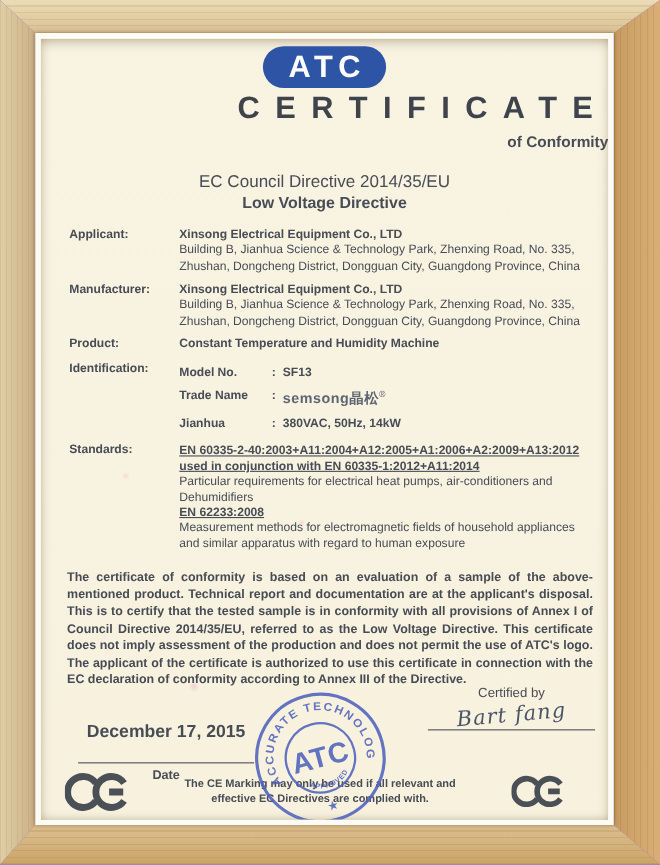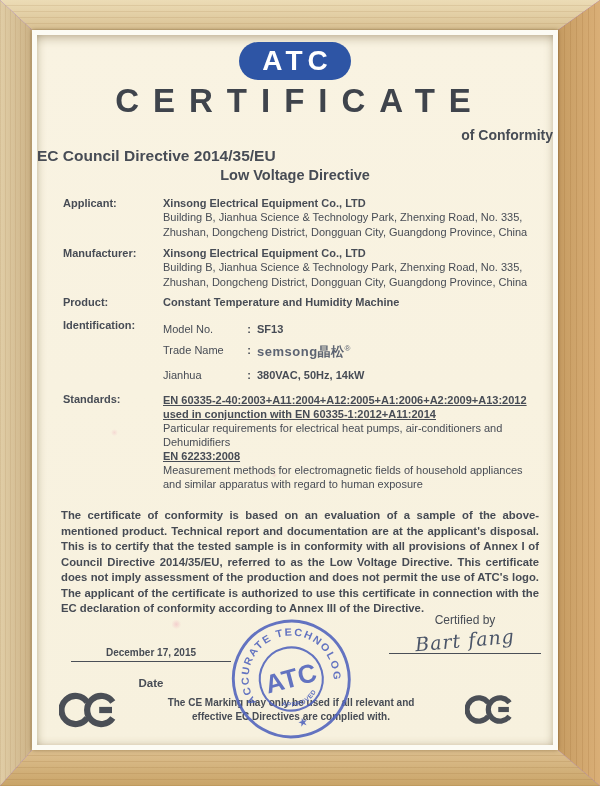--- a/index.html
+++ b/index.html
@@ -26,47 +26,47 @@
     color:#474c55;
     box-shadow:inset 0 10px 12px -9px rgba(110,90,50,.55),inset 0 -6px 8px -6px rgba(110,90,50,.3),inset 8px 0 10px -8px rgba(110,90,50,.35),inset -8px 0 10px -8px rgba(110,90,50,.3);
     background-image:
       radial-gradient(circle 7px at 27% 83%,rgba(235,120,160,.28),transparent 70%),
       radial-gradient(circle 5px at 15% 56%,rgba(235,120,160,.2),transparent 70%),
       radial-gradient(circle 4px at 46% 62%,rgba(230,100,140,.18),transparent 70%),
       linear-gradient(180deg,#f9f3e2,#f7f1de);}
   
   .logo-pill{width:112px;height:38px;margin:7px auto 2px;background:#2e55a5;border-radius:19px;
     display:flex;align-items:center;justify-content:center;color:#fff;font-weight:bold;font-size:28px;letter-spacing:5px;padding-left:5px;}
-  .cert-title{text-align:center;font-weight:bold;font-size:33px;letter-spacing:14px;color:#3f444c;margin-top:2px;padding-left:10px;}
+  .cert-title{text-align:right;font-weight:bold;font-size:28px;letter-spacing:14px;color:#3f444c;margin-top:2px;padding-left:10px;}
   .subtitle{text-align:right;font-weight:bold;font-size:14px;margin-top:7px;}
-  .dir1{font-weight:bold;font-size:15.5px;margin-top:4px;}
+  .dir1{text-align:center;font-weight:normal;font-size:15.5px;margin-top:20px;}
   .dir2{text-align:center;font-weight:bold;font-size:14.5px;margin-top:2px;}
   .reg{text-align:center;font-weight:bold;font-size:15.5px;margin-top:16px;}
   
   .fields{padding:14px 14px 0 26px;font-size:11px;}
   .frow{display:grid;grid-template-columns:100px 1fr;margin-bottom:7px;}
   .flabel{font-weight:bold;}
   .fname{font-weight:bold;}
   .faddr{line-height:1.35;margin-top:1px;}
   .idrow{display:grid;grid-template-columns:78px 16px 1fr;line-height:1.9;}
-  .idname{font-weight:normal;}
+  .idname{font-weight:bold;}
   .idsep{font-weight:bold;text-align:center;}
   .idval{font-weight:bold;}
   .tradename{font-weight:bold;font-size:13px;color:#5d6472;letter-spacing:.5px;}
   .regmark{font-size:8px;vertical-align:super;color:#5d6472;}
   .std-lines{line-height:1.28;}
   .b{font-weight:bold;text-decoration:underline;}
   
   .decl{padding:10px 14px 0 24px;font-weight:bold;font-size:11.3px;line-height:1.37;text-align:justify;color:#464b54;}
   
   .bottom{position:relative;margin-top:4px;}
   .sign-row{display:flex;justify-content:space-between;padding:0 12px 0 34px;height:66px;}
   .date-block{width:160px;margin-top:26px;text-align:center;}
-  .date-value{font-weight:bold;font-size:10px;border-bottom:1.5px solid #4a4f57;padding-bottom:3px;}
-  .date-label{font-weight:bold;font-size:11.5px;margin-top:15px;}
+  .date-value{font-weight:bold;font-size:16px;border-bottom:1.5px solid #4a4f57;padding-bottom:18px;}
+  .date-label{font-weight:bold;font-size:11.5px;margin-top:5px;}
   .cert-block{width:152px;text-align:center;margin-top:-8px;}
   .certby{font-weight:normal;font-size:12px;}
   .signature{display:inline-block;font-family:"DejaVu Serif",serif;font-style:italic;font-size:19px;color:#4b5568;transform:rotate(-5deg);margin-top:2px;letter-spacing:1px;}
   .sig-line{border-bottom:1.5px solid #4a4f57;margin-top:2px;}
   .stamp{position:absolute;left:50%;top:-4px;transform:translateX(-53%);width:124px;height:124px;opacity:.88;z-index:5;}
   
   .ce-row{display:flex;align-items:center;justify-content:space-between;padding:0 40px 0 22px;margin-top:2px;}
   .ce-note{max-width:285px;text-align:center;font-weight:bold;font-size:10px;line-height:1.35;}
 </style>
 </head>

